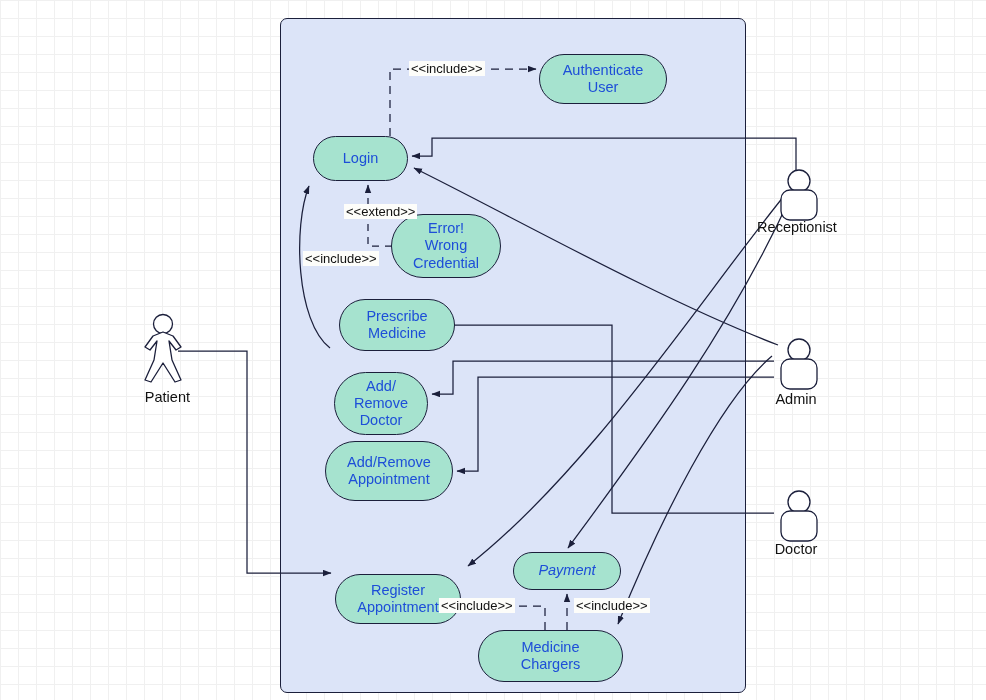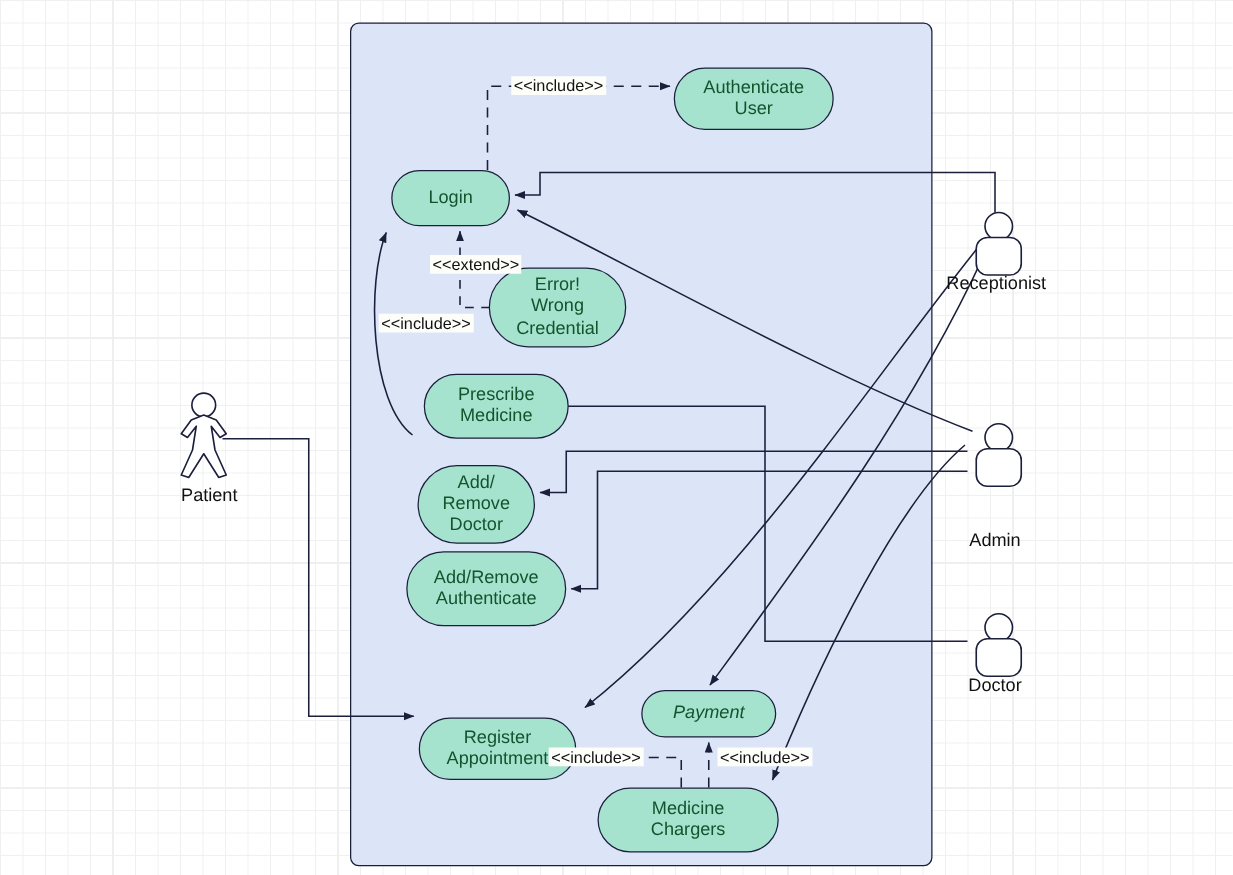--- a/index.html
+++ b/index.html
@@ -33,21 +33,21 @@
   .uc{
     position:absolute;
     box-sizing:border-box;
     background:#a6e3cf;
     border:1.3px solid #1b1f3b;
     border-radius:999px;
     display:flex;
     align-items:center;
     justify-content:center;
     text-align:center;
-    color:#14532d;
+    color:#1d4ed8;
     font-size:14.5px;
     line-height:1.18;
     padding:2px 8px;
     white-space:pre-line;
   }
   .edgelabel{
     position:absolute;
     background:#fdfdfa;
     color:#111;
     font-size:13px;
@@ -119,21 +119,21 @@
       <div class="uc" style="left: 313px; top: 136px; width: 95px; height: 45px; background: rgb(166, 227, 207);">Login</div>
       <div class="uc" style="left: 391px; top: 214px; width: 110px; height: 64px; background: rgb(166, 227, 207);">Error!
 Wrong
 Credential</div>
       <div class="uc" style="left: 339px; top: 299px; width: 116px; height: 52px; background: rgb(166, 227, 207);">Prescribe
 Medicine</div>
       <div class="uc" style="left: 334px; top: 372px; width: 94px; height: 63px; background: rgb(166, 227, 207);">Add/
 Remove
 Doctor</div>
       <div class="uc" style="left: 325px; top: 441px; width: 128px; height: 60px; background: rgb(166, 227, 207);">Add/Remove
-Authenticate</div>
+Appointment</div>
       <div class="uc" style="left: 335px; top: 546px; width: 126px; height: 50px; background: rgb(166, 227, 207); margin-top: 28px;">Register
 Appointment</div>
       <div class="uc" style="left: 513px; top: 552px; width: 108px; height: 38px; background: rgb(166, 227, 207); font-style: italic;">Payment</div>
       <div class="uc" style="left: 478px; top: 630px; width: 145px; height: 52px; background: rgb(166, 227, 207);">Medicine
 Chargers</div>
       <div class="actor" style="left: 141px; top: 313px;"><svg width="44" height="70" viewBox="0 0 44 70" xmlns="http://www.w3.org/2000/svg">
           <g fill="#ffffff" stroke="#1b1f3b" stroke-width="1.3" stroke-linejoin="round">
             <circle cx="22" cy="11" r="9.5"></circle>
             <path d="M22,19 L12,23 L4,34 L9,37 L16,28 L13,47 L4,67 L10,69 L22,50 L34,69 L40,67 L31,47 L28,28 L35,37 L40,34 L32,23 Z"></path>
           </g>
@@ -145,21 +145,21 @@
             <rect x="5" y="22" width="36" height="30" rx="9" ry="9"></rect>
           </g>
         </svg></div>
       <div class="actor-name" style="left: 742px; top: 219px; width: 110px;">Receptionist</div>
       <div class="actor" style="left: 776px; top: 337px;"><svg width="46" height="56" viewBox="0 0 46 56" xmlns="http://www.w3.org/2000/svg">
           <g fill="#ffffff" stroke="#1b1f3b" stroke-width="1.3">
             <circle cx="23" cy="13" r="11"></circle>
             <rect x="5" y="22" width="36" height="30" rx="9" ry="9"></rect>
           </g>
         </svg></div>
-      <div class="actor-name" style="left: 756px; top: 391px; width: 80px; margin-top: 34px;">Admin</div>
+      <div class="actor-name" style="left: 756px; top: 391px; width: 80px;">Admin</div>
       <div class="actor" style="left: 776px; top: 489px;"><svg width="46" height="56" viewBox="0 0 46 56" xmlns="http://www.w3.org/2000/svg">
           <g fill="#ffffff" stroke="#1b1f3b" stroke-width="1.3">
             <circle cx="23" cy="13" r="11"></circle>
             <rect x="5" y="22" width="36" height="30" rx="9" ry="9"></rect>
           </g>
         </svg></div>
       <div class="actor-name" style="left: 756px; top: 541px; width: 80px;">Doctor</div>
     </div>
   <div id="labels">
       <div class="edgelabel" style="left: 409px; top: 61px; background: rgb(253, 253, 250);">&lt;&lt;include&gt;&gt;</div>

